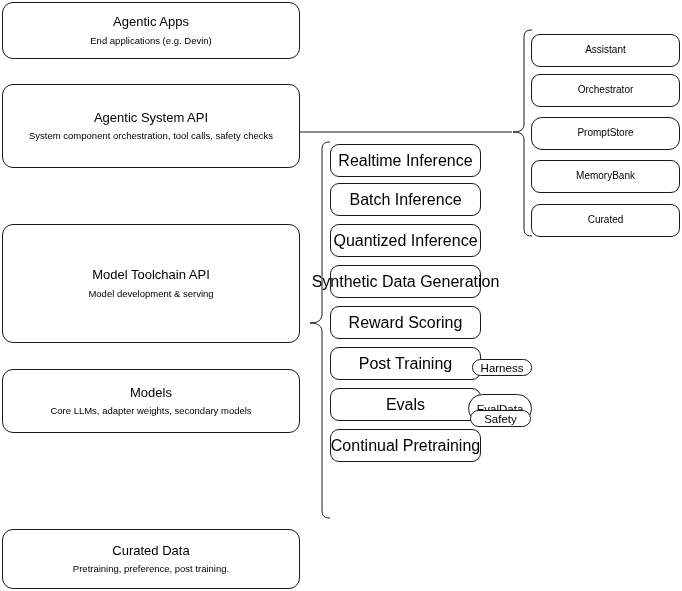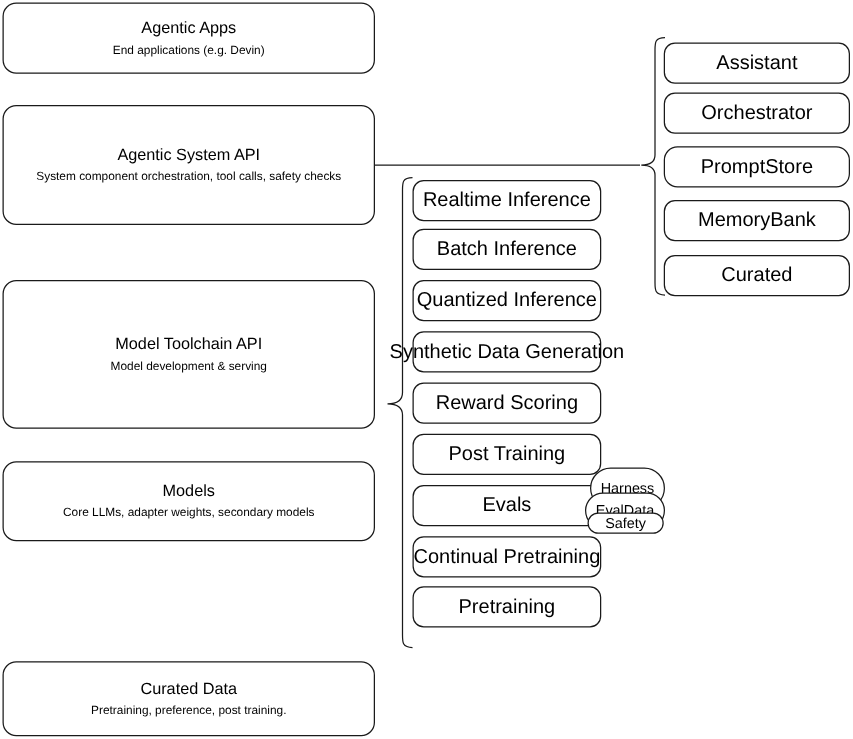--- a/index.html
+++ b/index.html
@@ -57,21 +57,21 @@
     border-radius: 9px;
   }
   .cap .title { font-size: 16px; }
   
   .comp {
     left: 531px;
     width: 149px;
     height: 33px;
     border-radius: 9px;
   }
-  .comp .title { font-size: 16px; }
+  .comp .title { font-size: 10px; }
   
   .pill {
     position: absolute;
     box-sizing: border-box;
     border: 1px solid #1a1a1a;
     border-radius: 999px;
     background: #ffffff;
     display: flex;
     align-items: center;
     justify-content: center;
@@ -93,21 +93,21 @@
 </head>
 <body>
 
 <div id="canvas">
 
   <div class="node layer" style="top:2px; height:57px;">
     <div class="title">Agentic Apps</div>
     <div class="subtitle">End applications (e.g. Devin)</div>
   </div>
 
-  <div class="node layer" style="top:84px; height:96px;">
+  <div class="node layer" style="top:84px; height:84px;">
     <div class="title">Agentic System API</div>
     <div class="subtitle">System component orchestration, tool calls, safety checks</div>
   </div>
 
   <div class="node layer" style="top:224px; height:119px;">
     <div class="title">Model Toolchain API</div>
     <div class="subtitle">Model development &amp; serving</div>
   </div>
 
   <div class="node layer" style="top:369px; height:64px;">
@@ -178,21 +178,18 @@
   </div>
   <div class="node cap" style="top:347px;">
     <div class="title">Post Training</div>
   </div>
   <div class="node cap" style="top:388px;">
     <div class="title">Evals</div>
   </div>
   <div class="node cap" style="top:429px;">
     <div class="title">Continual Pretraining</div>
   </div>
-  <div class="node cap" style="top:469px;">
-    <div class="title">Pretraining</div>
-  </div>
 
-  <div class="pill" style="left:472px; top:374px; width:60px; height:33px;">Harness</div>
+  <div class="pill" style="left:472px; top:359px; width:60px; height:17px;">Harness</div>
   <div class="pill" style="left:468px; top:394px; width:64px; height:29px;">EvalData</div>
   <div class="pill" style="left:470px; top:410px; width:61px; height:17px;">Safety</div>
 
 </div>
 
 </body></html>

